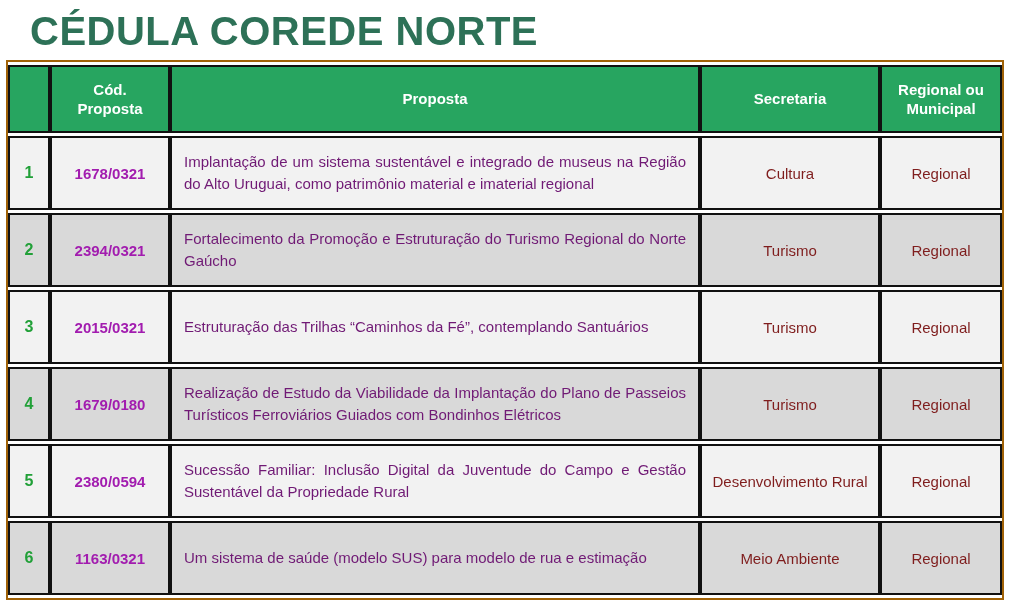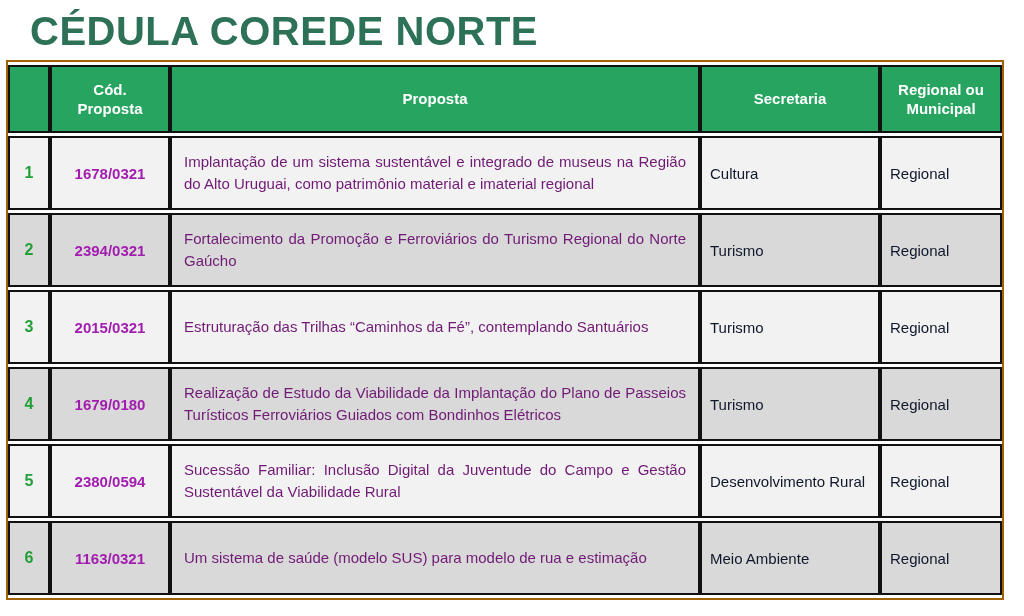--- a/index.html
+++ b/index.html
@@ -58,23 +58,23 @@
     font-weight: bold;
     color: #a21caf;
   }
   td.cell-proposta {
     text-align: justify;
     padding: 8px 12px;
     line-height: 1.45;
     color: #701a75;
   }
   td.cell-secretaria, td.cell-regional {
-    text-align: left;
+    text-align: center;
     padding: 11px 8px;
-    color: #0f172a;
+    color: #7f1d1d;
   }
 </style>
 </head>
 <body>
 
 <h1 class="page-title">CÉDULA COREDE NORTE</h1>
 
 <table class="proposals">
   <colgroup>
     <col class="c-num">
@@ -97,42 +97,42 @@
     <tr>
       <td class="cell-num">1</td>
       <td class="cell-codigo">1678/0321</td>
       <td class="cell-proposta">Implantação de um sistema sustentável e integrado de museus na Região do Alto Uruguai, como patrimônio material e imaterial regional</td>
       <td class="cell-secretaria">Cultura</td>
       <td class="cell-regional">Regional</td>
     </tr>
     <tr>
       <td class="cell-num">2</td>
       <td class="cell-codigo">2394/0321</td>
-      <td class="cell-proposta">Fortalecimento da Promoção e Ferroviários do Turismo Regional do Norte Gaúcho</td>
+      <td class="cell-proposta">Fortalecimento da Promoção e Estruturação do Turismo Regional do Norte Gaúcho</td>
       <td class="cell-secretaria">Turismo</td>
       <td class="cell-regional">Regional</td>
     </tr>
     <tr>
       <td class="cell-num">3</td>
       <td class="cell-codigo">2015/0321</td>
       <td class="cell-proposta">Estruturação das Trilhas “Caminhos da Fé”, contemplando Santuários</td>
       <td class="cell-secretaria">Turismo</td>
       <td class="cell-regional">Regional</td>
     </tr>
     <tr>
       <td class="cell-num">4</td>
       <td class="cell-codigo">1679/0180</td>
       <td class="cell-proposta">Realização de Estudo da Viabilidade da Implantação do Plano de Passeios Turísticos Ferroviários Guiados com Bondinhos Elétricos</td>
       <td class="cell-secretaria">Turismo</td>
       <td class="cell-regional">Regional</td>
     </tr>
     <tr>
       <td class="cell-num">5</td>
       <td class="cell-codigo">2380/0594</td>
-      <td class="cell-proposta">Sucessão Familiar: Inclusão Digital da Juventude do Campo e Gestão Sustentável da Viabilidade Rural</td>
+      <td class="cell-proposta">Sucessão Familiar: Inclusão Digital da Juventude do Campo e Gestão Sustentável da Propriedade Rural</td>
       <td class="cell-secretaria">Desenvolvimento Rural</td>
       <td class="cell-regional">Regional</td>
     </tr>
     <tr>
       <td class="cell-num">6</td>
       <td class="cell-codigo">1163/0321</td>
       <td class="cell-proposta">Um sistema de saúde (modelo SUS) para modelo de rua e estimação</td>
       <td class="cell-secretaria">Meio Ambiente</td>
       <td class="cell-regional">Regional</td>
     </tr>

